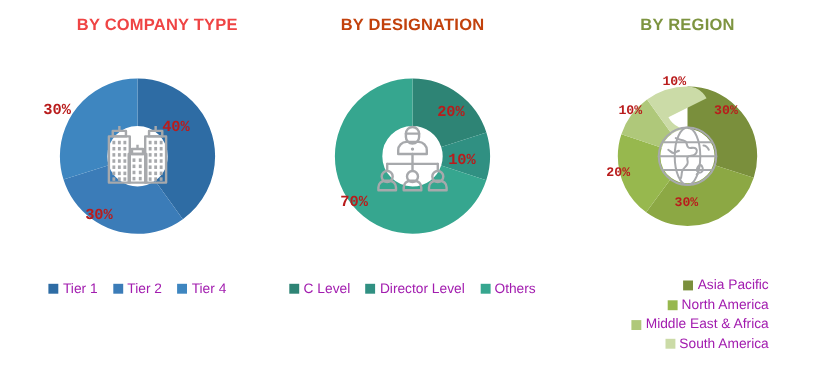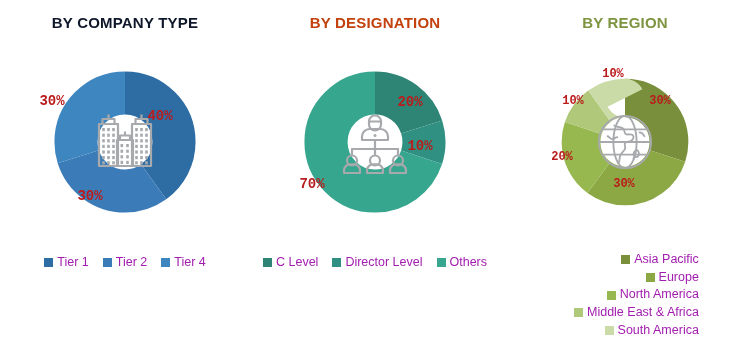--- a/index.html
+++ b/index.html
@@ -34,21 +34,21 @@
     position: absolute;
     top: 14px;
     left: 0;
     width: 250px;
     text-align: center;
     font-size: 15px;
     font-weight: bold;
     letter-spacing: 0.2px;
     font-family: "Liberation Sans", sans-serif;
   }
-  .title-blue  { color: #0f172a; }
+  .title-blue  { color: #ef4444; padding-left: 18px; }
   .title-teal  { color: #c2410c; }
   .title-green { color: #7d9440; }
 
   .donut-wrap {
     position: absolute;
     top: 44px;
     left: 0;
     width: 250px;
     height: 200px;
   }
@@ -237,21 +237,21 @@
       <svg class="donut-svg donut-big" viewBox="0 0 100 100">
         <g transform="rotate(-90 50 50)">
           <circle cx="50" cy="50" r="25" fill="none" stroke="#2e8475" stroke-width="22" stroke-dasharray="31.416 125.664" stroke-dashoffset="0"></circle>
           <circle cx="50" cy="50" r="25" fill="none" stroke="#309082" stroke-width="22" stroke-dasharray="15.708 141.372" stroke-dashoffset="-31.416"></circle>
           <circle cx="50" cy="50" r="25" fill="none" stroke="#36a68f" stroke-width="22" stroke-dasharray="109.956 47.124" stroke-dashoffset="-47.124"></circle>
         </g>
       </svg>
 
       <div class="pct" style="left:160px; top:58px;">20%</div>
       <div class="pct" style="left:170px; top:102px;">10%</div>
-      <div class="pct" style="left:62px; top:140px;">70%</div>
+      <div class="pct" style="left:72px; top:140px;">70%</div>
 
       <svg class="center-icon" style="left:125px; top:98px; width:74px; height:74px;" viewBox="0 0 74 74">
         <g fill="none" stroke="#a7a9ac" stroke-width="2.2" stroke-linecap="round" stroke-linejoin="round">
 
           <path d="M31 16.5 a6 6 0 0 1 12 0 v3 a6 6 0 0 1 -12 0 z"></path>
           <path d="M31 16.5 h12"></path>
 
           <path d="M24 35 v-3.5 a7.5 7.5 0 0 1 7.5 -7.5 h11 a7.5 7.5 0 0 1 7.5 7.5 v3.5 z"></path>
 
           <line x1="37" y1="35" x2="37" y2="44"></line>
@@ -325,24 +325,20 @@
         <circle cx="41" cy="49" r="1.2" fill="#a7a9ac"></circle>
       </svg>
     </div>
 
     <div class="legend-col">
       <div class="legend-item">
         <span class="swatch" style="background:#7a8f3c;"></span>
         <span class="legend-label">Asia Pacific</span>
       </div>
       <div class="legend-item">
-        <span class="swatch" style="background:#8ca844;"></span>
-        <span class="legend-label">Europe</span>
-      </div>
-      <div class="legend-item">
         <span class="swatch" style="background:#97b84e;"></span>
         <span class="legend-label">North America</span>
       </div>
       <div class="legend-item">
         <span class="swatch" style="background:#afc87a;"></span>
         <span class="legend-label">Middle East &amp; Africa</span>
       </div>
       <div class="legend-item">
         <span class="swatch" style="background:#cbdba7;"></span>
         <span class="legend-label">South America</span>

